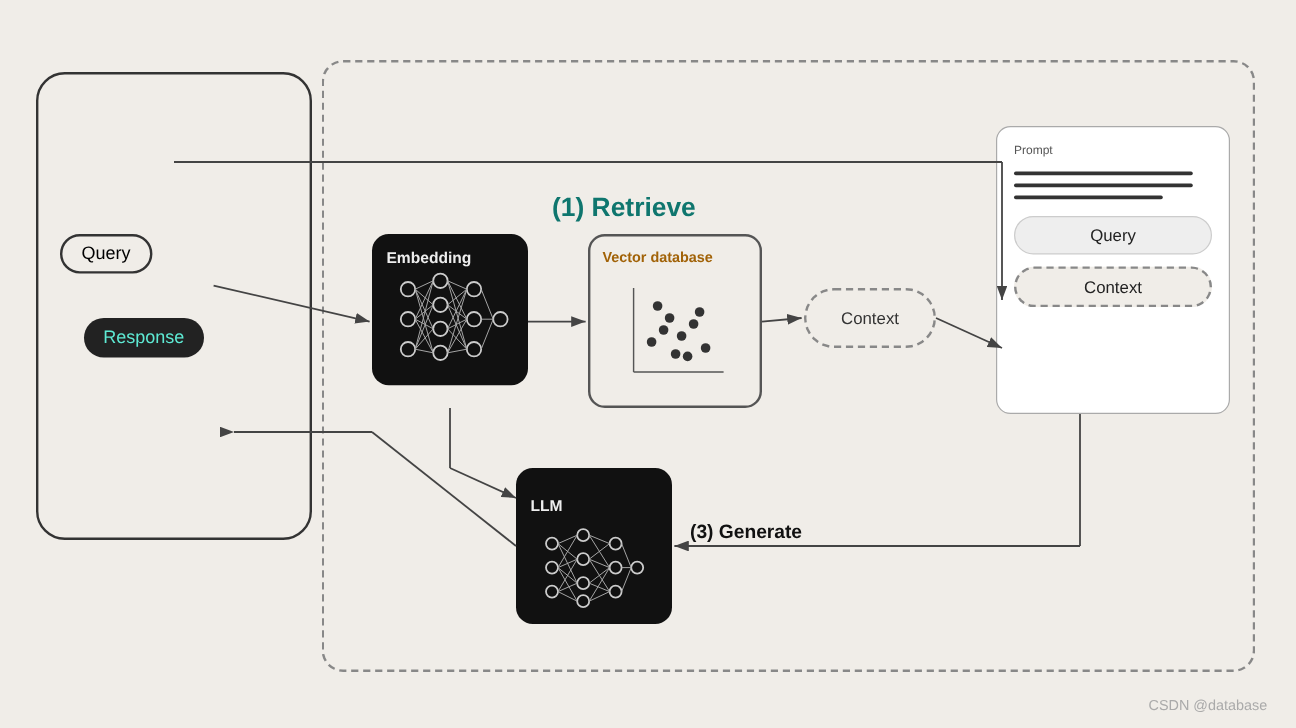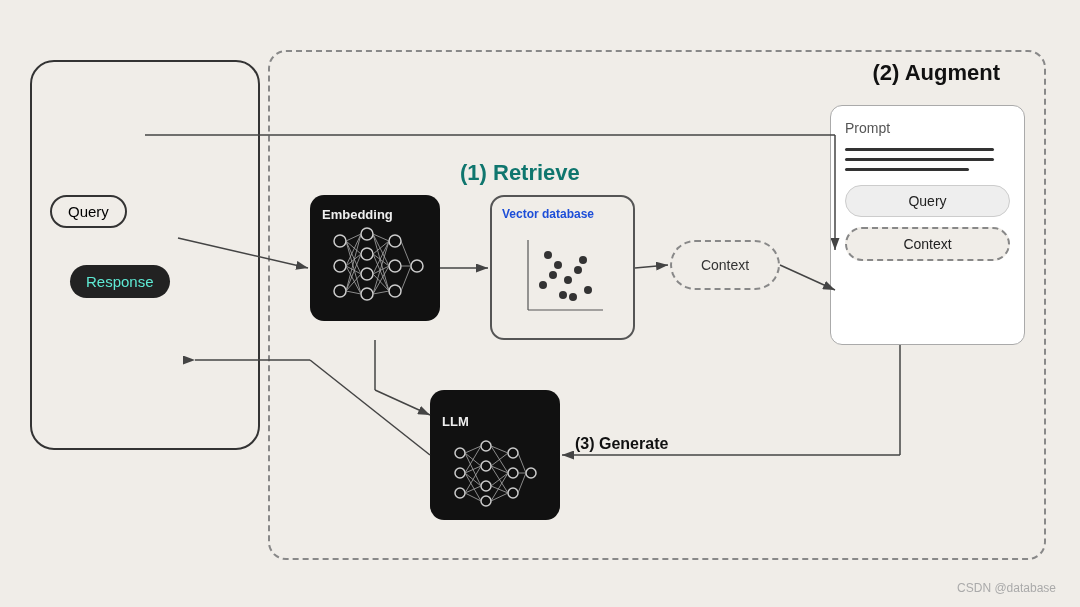--- a/index.html
+++ b/index.html
@@ -92,21 +92,21 @@
       background: #fff;
       border: 1.5px solid #aaa;
       border-radius: 12px;
       padding: 14px 14px 14px 14px;
       display: flex;
       flex-direction: column;
       gap: 10px;
     }
 
     .prompt-card-title {
-      font-size: 14px;
+      font-size: 10px;
       color: #555;
       margin-bottom: 2px;
     }
 
     .prompt-lines {
       display: flex;
       flex-direction: column;
       gap: 7px;
       margin-bottom: 4px;
     }
@@ -197,21 +197,21 @@
       border-radius: 14px;
       display: flex;
       flex-direction: column;
       align-items: center;
       justify-content: flex-start;
       padding-top: 10px;
     }
 
     .vector-db-label {
       font-size: 12px;
-      color: #1d4ed8;
+      color: #a16207;
       font-weight: 600;
       align-self: flex-start;
       margin-left: 10px;
       margin-bottom: 4px;
     }
 
     
     .context-bubble {
       position: absolute;
       left: 670px;
@@ -291,21 +291,20 @@
   <div class="query-bubble">
     <span>Query</span>
   </div>
 
   <div class="response-bubble">
     <span>Response</span>
   </div>
 
   <div class="outer-dashed"></div>
 
-  <div class="augment-label">(2) Augment</div>
 
   <div class="prompt-card">
     <div class="prompt-card-title">Prompt</div>
     <div class="prompt-lines">
       <div class="prompt-line long"></div>
       <div class="prompt-line long"></div>
       <div class="prompt-line medium"></div>
     </div>
     <div class="query-pill">Query</div>
     <div class="context-pill-solid">Context</div>

